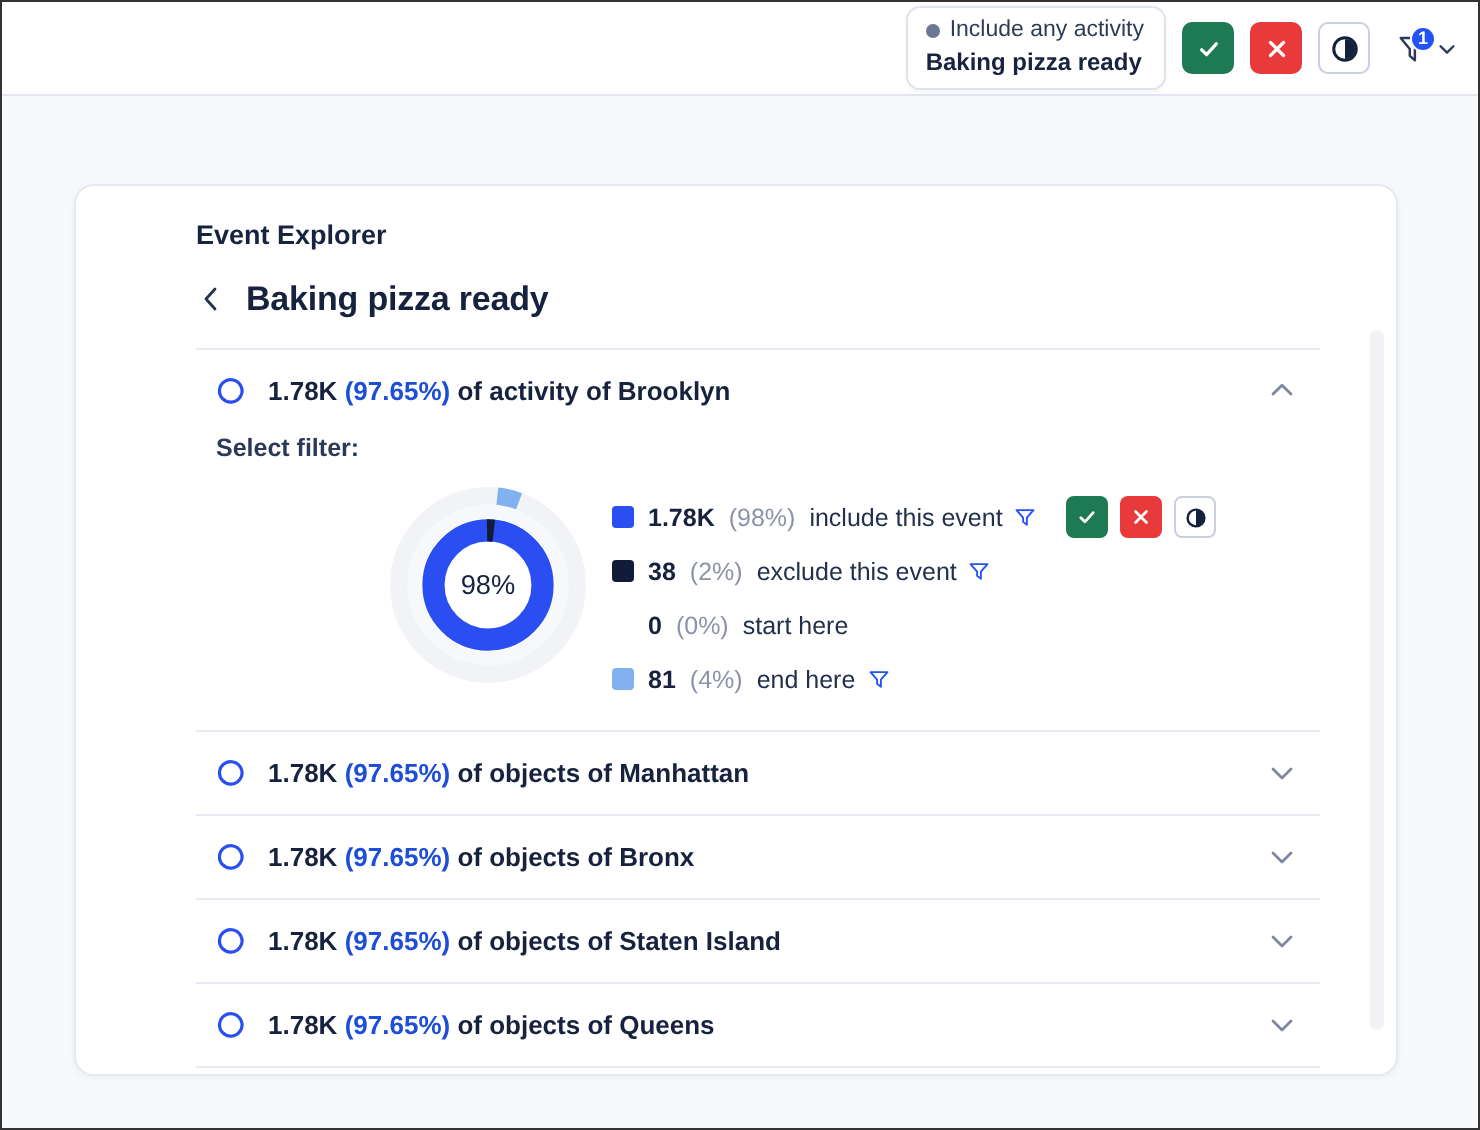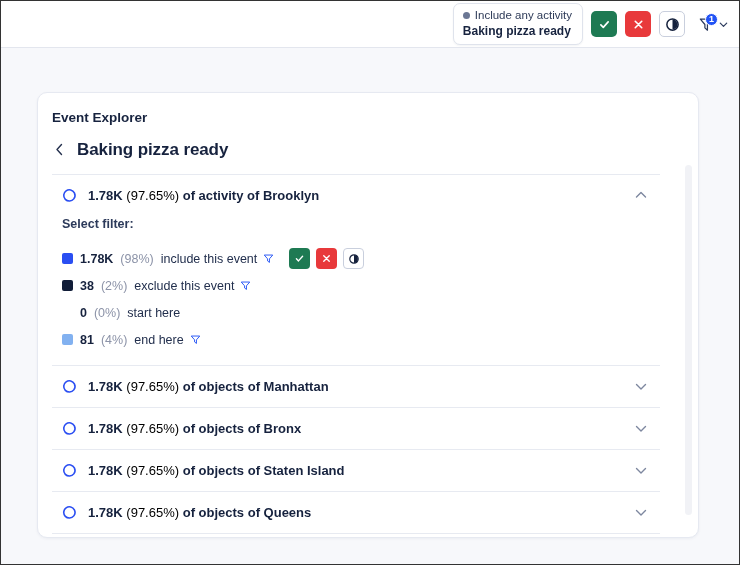--- a/index.html
+++ b/index.html
@@ -129,20 +129,21 @@
     flex-direction: column;
     position: relative;
     overflow: hidden;
   }
 
   .card-scroll {
     flex: 1 1 auto;
     overflow: hidden;
     padding-right: 24px;
     position: relative;
+    margin-left: 46px;
   }
 
   .scrollbar-track {
     position: absolute;
     top: 72px;
     right: 6px;
     bottom: 22px;
     width: 7px;
     border-radius: 4px;
     background: #f1f2f6;
@@ -186,22 +187,22 @@
     padding: 12px 0 12px 10px;
     min-height: 41px;
   }
   .row-label {
     font-size: 13px;
     font-weight: bold;
     color: #16223e;
     white-space: nowrap;
   }
   .row-label .pct {
-    color: #000000;
-    font-weight: normal;
+    color: #1d4ed8;
+    font-weight: bold;
   }
   .row-label .mid {
     font-weight: bold;
     color: #16223e;
   }
   .row-spacer { flex: 1 1 auto; }
   .row-chevron {
     color: #7d879f;
     display: flex;
     align-items: center;
@@ -342,20 +343,30 @@
               <span class="row-spacer"></span>
               <span class="row-chevron">
                 <svg width="14" height="14" viewBox="0 0 14 14">
                   <path d="M2.5 8 L7 3.6 L11.5 8" fill="none" stroke="#7d879f" stroke-width="1.4" stroke-linecap="round" stroke-linejoin="round"></path>
                 </svg>
               </span>
             </div>
             <div class="panel">
               <div class="select-filter">Select filter:</div>
               <div class="panel-body">
+                <div class="donut-wrap">
+                  <svg width="108" height="103" viewBox="0 0 106 102">
+                    <circle cx="53" cy="51" r="44" fill="none" stroke="#f2f3f7" stroke-width="9"></circle>
+                    <circle cx="53" cy="51" r="44" fill="none" stroke="#82b1f0" stroke-width="9" stroke-dasharray="11.06 265.40" transform="rotate(-84 53 51)"></circle>
+                    <circle cx="53" cy="51" r="36.5" fill="none" stroke="#f7f8fb" stroke-width="7"></circle>
+                    <circle cx="53" cy="51" r="27" fill="none" stroke="#2a4ef2" stroke-width="11"></circle>
+                    <circle cx="53" cy="51" r="27" fill="none" stroke="#111d38" stroke-width="11" stroke-dasharray="3.39 166.25" transform="rotate(-91 53 51)"></circle>
+                    <text x="53" y="55.5" text-anchor="middle" font-family="Liberation Sans, sans-serif" font-size="13.5" fill="#16223e">98%</text>
+                  </svg>
+                </div>
                 <div class="legend">
                   <div class="legend-line">
                     <span class="swatch" style="background:#2a4ef2"></span>
                     <span class="legend-num">1.78K</span>
                     <span class="legend-pct">(98%)</span>
                     <span class="legend-text">include this event</span>
                     <span class="funnel-mini">
                       <svg width="11" height="11" viewBox="0 0 14 14">
                         <path d="M1.6 2.6 L12.4 2.6 L8.2 7.4 L8.2 12 L5.8 10.1 L5.8 7.4 Z" fill="none" stroke="currentColor" stroke-width="1.2" stroke-linejoin="round"></path>
                       </svg>

